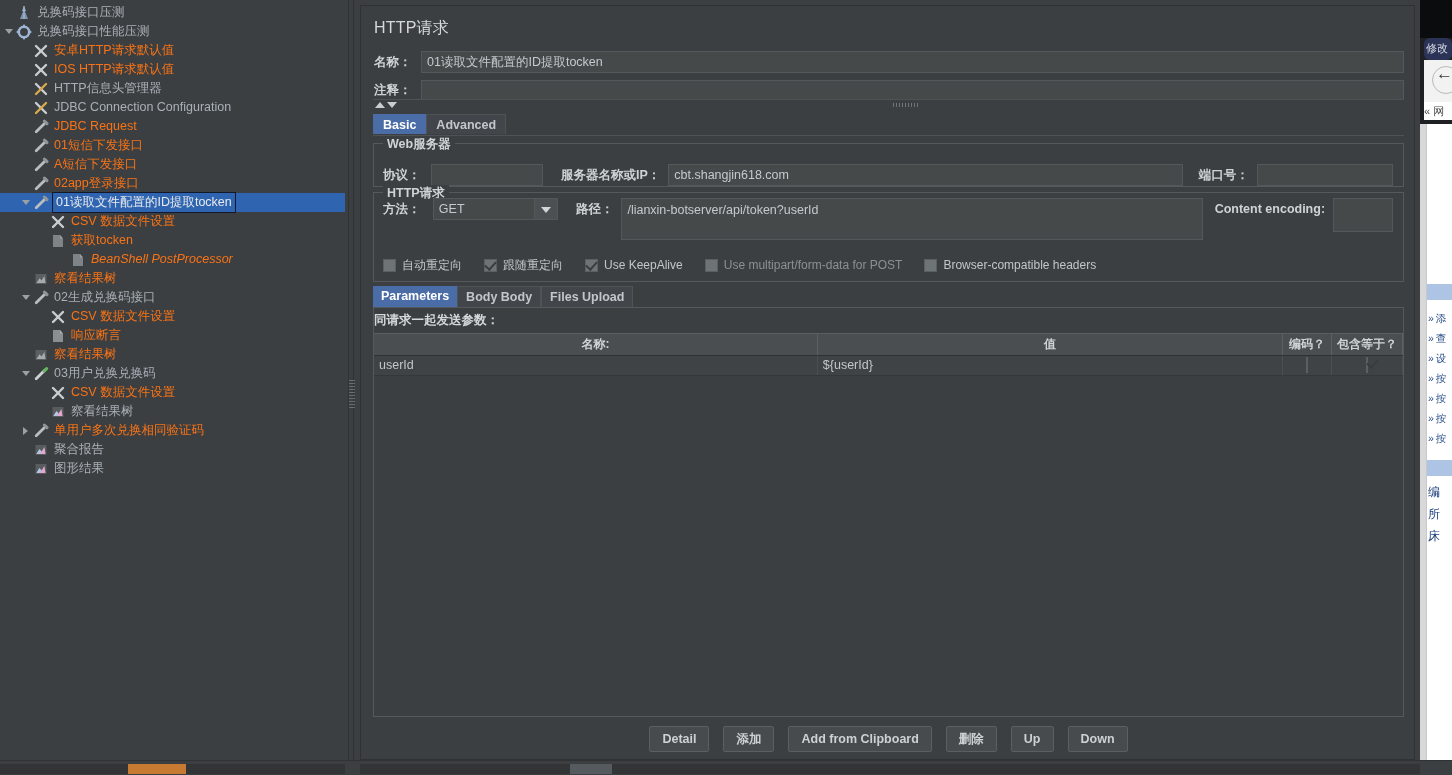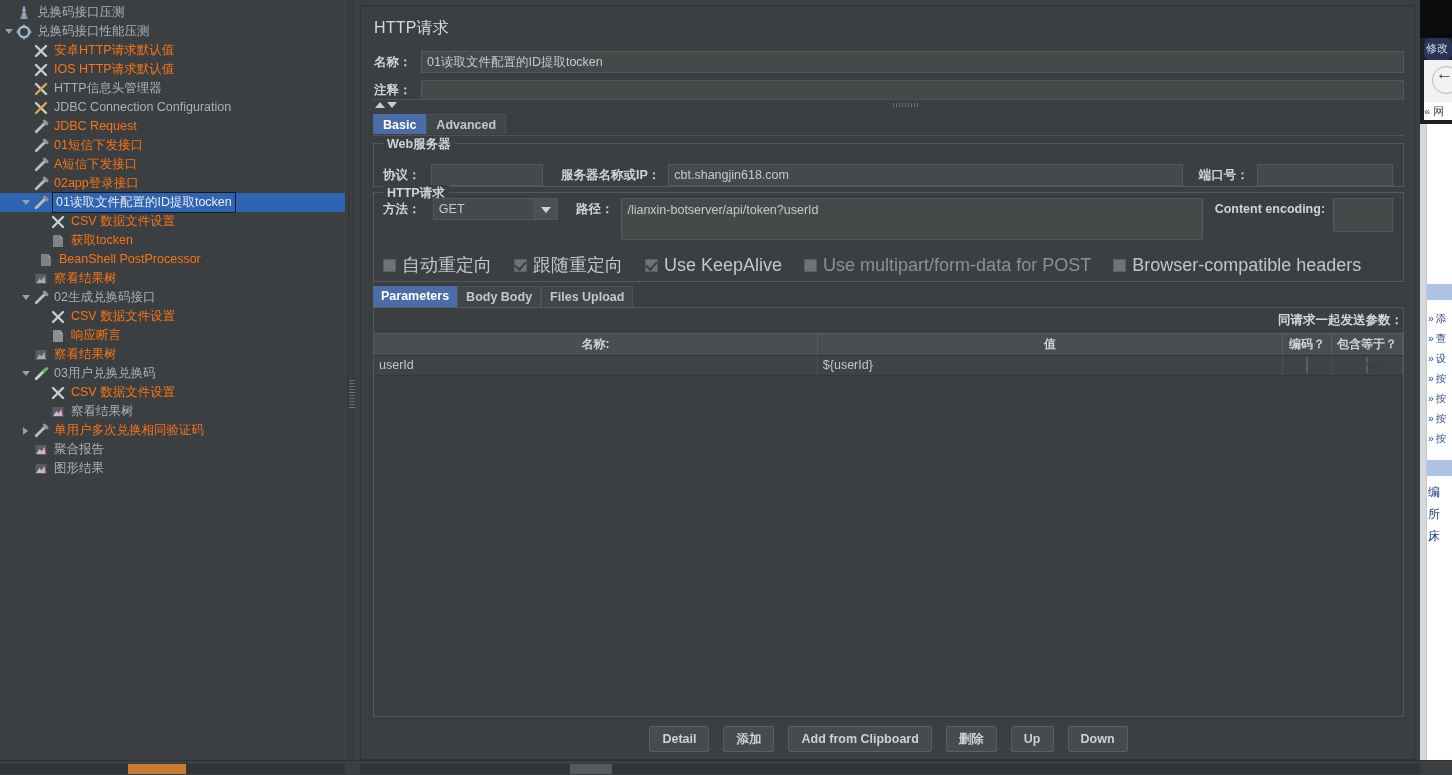--- a/index.html
+++ b/index.html
@@ -129,38 +129,38 @@
 
   .cbrow{position:absolute;left:22px;top:251px;width:1010px;height:16px;display:flex;align-items:center;}
   .cbox{
     width:13px;height:13px;background:#6e7376;border:1px solid #5a5f62;
     box-sizing:border-box;position:relative;margin-right:6px;flex:0 0 13px;
   }
   .cbox.checked:after{
     content:"";position:absolute;left:2px;top:-1px;width:5px;height:9px;
     border:solid #3a3d3f;border-width:0 2.5px 2.5px 0;transform:rotate(42deg);
   }
-  .cbl{margin-right:22px;font-size:18px;color:#c2c6ca;white-space:nowrap;text-align:right;}
+  .cbl{margin-right:22px;font-size:12px;color:#c2c6ca;white-space:nowrap;text-align:right;}
   .cbl.dim{color:#8b9095;}
 
   
   .ptabs{position:absolute;left:12px;top:280px;width:1031px;height:21px;}
   .ptab{
     float:left;height:21px;line-height:21px;padding:0 8px;font-size:12.5px;
     font-weight:bold;color:#c3c7cb;box-sizing:border-box;
   }
   .ptab.active{background:#4a6da7;color:#ffffff;}
   .ptab.idle{background:#42464a;border:1px solid #4f5355;border-bottom:none;}
 
   .ptable{
     position:absolute;left:12px;top:301px;width:1031px;height:410px;
     border:1px solid #55595b;box-sizing:border-box;background:#3c3f41;
   }
   .ptable .caption{
-    height:25px;line-height:25px;text-align:right;font-size:12.5px;
+    height:25px;line-height:25px;text-align:left;font-size:12.5px;
     font-weight:bold;color:#d4d8db;background:#3c3f41;
   }
   .thead{display:flex;height:21px;background:#4a4e50;border-top:1px solid #5a5e60;border-bottom:1px solid #2f3234;}
   .th{
     line-height:20px;text-align:center;font-size:12px;color:#d0d4d7;
     border-right:1px solid #5c6063;box-sizing:border-box;font-weight:bold;
   }
   .tbodyrow{display:flex;height:19px;background:#3f4345;border-bottom:1px solid #35383a;}
   .td{
     line-height:19px;font-size:12.5px;color:#c2c6ca;padding:0 5px;
@@ -362,21 +362,21 @@
         <div class="node dim" style="padding-left: 36px;">
           <span class="toggle"></span>
           <span class="ico">
             <svg width="16" height="16" viewBox="0 0 16 16">
               <path d="M3 2 L10 2 L13 5.4 L13 14 L3 14 Z" fill="#7e8388"></path>
               <path d="M10 2 L10 5.4 L13 5.4 Z" fill="#9aa0a5"></path>
             </svg>
           </span>
           <span class="lbl">获取tocken</span>
         </div>
-        <div class="node dim" style="padding-left: 24px;">
+        <div class="node dim" style="padding-left: 56px; font-style: italic;">
           <span class="toggle"></span>
           <span class="ico">
             <svg width="16" height="16" viewBox="0 0 16 16">
               <path d="M3 2 L10 2 L13 5.4 L13 14 L3 14 Z" fill="#7e8388"></path>
               <path d="M10 2 L10 5.4 L13 5.4 Z" fill="#9aa0a5"></path>
             </svg>
           </span>
           <span class="lbl">BeanShell PostProcessor</span>
         </div>
         <div class="node dim" style="padding-left: 19px;">

